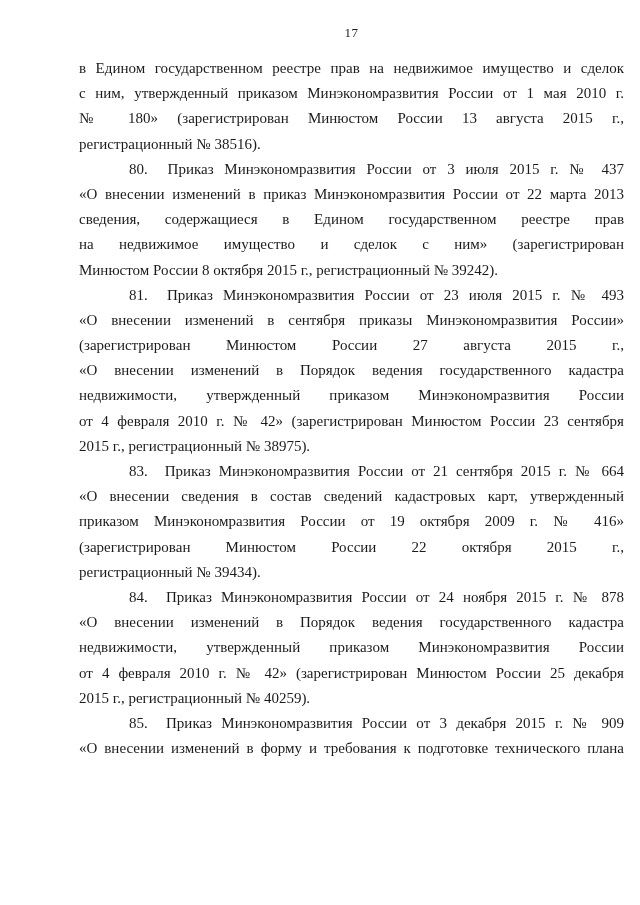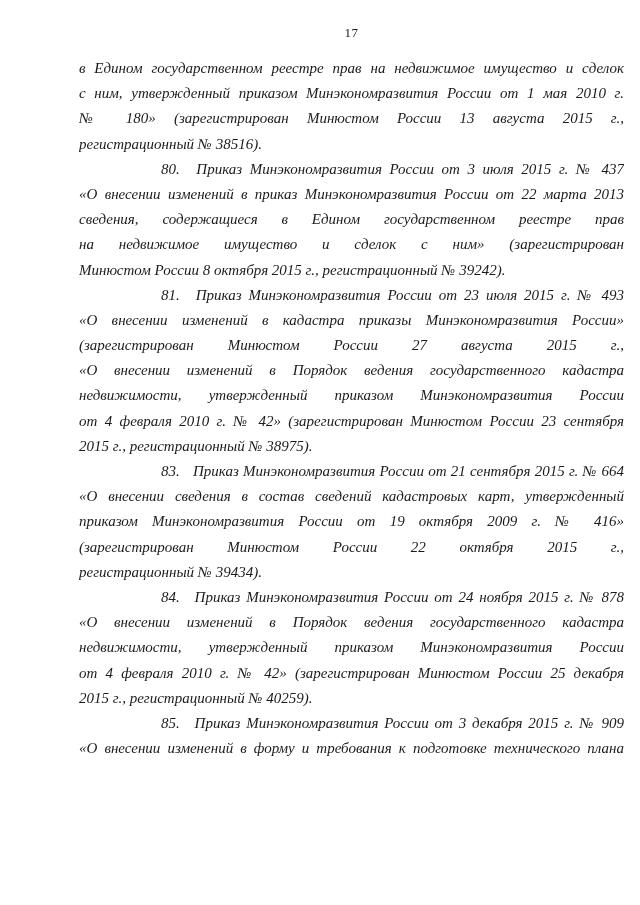--- a/index.html
+++ b/index.html
@@ -32,39 +32,37 @@
   .document-body {
     position: absolute;
     top: 56px;
     left: 79px;
     width: 545px;
     font-size: 15px;
   }
   .paragraph {
     margin: 0;
     padding: 0;
-    font-style: italic;
   }
   .line {
     line-height: 25.2px;
     height: 25.2px;
     white-space: normal;
     text-align: justify;
     text-align-last: justify;
     overflow: hidden;
   }
   .line.para-end {
     text-align-last: left;
   }
   .line.indent {
     padding-left: 50px;
   }
   .num {
     padding-right: 9px;
-    margin-left: 32px;
   }
 </style>
 </head>
 <body>
 
 <div class="page">
   <div class="page-number">17</div>
   <div class="document-body">
       <div class="paragraph">
         <div class="line">в Едином государственном реестре прав на недвижимое имущество и сделок</div>
@@ -74,21 +72,21 @@
       </div>
       <div class="paragraph">
         <div class="line indent"><span class="num">80.</span> <span>Приказ Минэкономразвития России от 3 июля 2015 г. № 437</span></div>
         <div class="line">«О внесении изменений в приказ Минэкономразвития России от 22 марта 2013</div>
         <div class="line">сведения, содержащиеся в Едином государственном реестре прав</div>
         <div class="line">на недвижимое имущество и сделок с ним» (зарегистрирован</div>
         <div class="line para-end">Минюстом России 8 октября 2015 г., регистрационный № 39242).</div>
       </div>
       <div class="paragraph">
         <div class="line indent"><span class="num">81.</span> <span>Приказ Минэкономразвития России от 23 июля 2015 г. № 493</span></div>
-        <div class="line">«О внесении изменений в кадастра приказы Минэкономразвития России»</div>
+        <div class="line">«О внесении изменений в сентября приказы Минэкономразвития России»</div>
         <div class="line">(зарегистрирован Минюстом России 27 августа 2015 г.,</div>
       </div>
       <div class="paragraph">
         <div class="line">«О внесении изменений в Порядок ведения государственного кадастра</div>
         <div class="line">недвижимости, утвержденный приказом Минэкономразвития России</div>
         <div class="line">от 4 февраля 2010 г. № 42» (зарегистрирован Минюстом России 23 сентября</div>
         <div class="line para-end">2015 г., регистрационный № 38975).</div>
       </div>
       <div class="paragraph">
         <div class="line indent"><span class="num">83.</span> <span>Приказ Минэкономразвития России от 21 сентября 2015 г. № 664</span></div>

